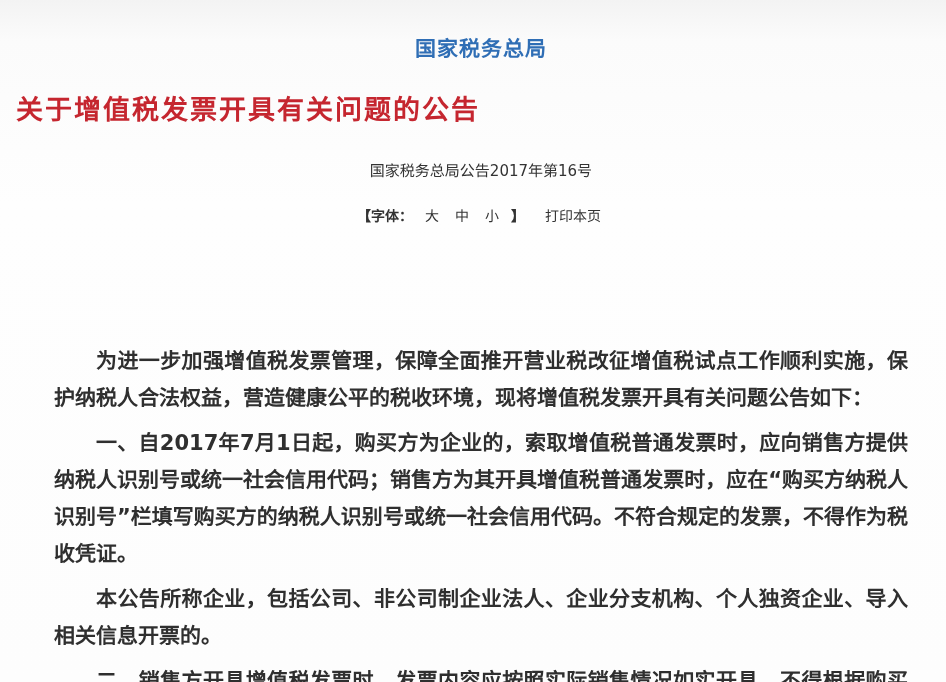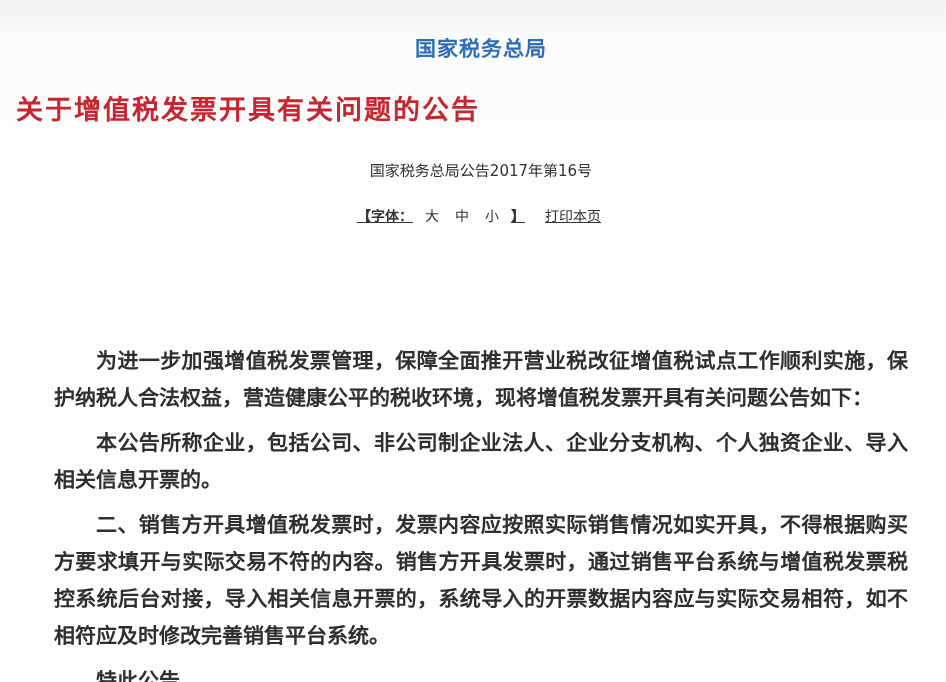--- a/index.html
+++ b/index.html
@@ -36,28 +36,28 @@
     font-weight:normal;
     color:#333;
     margin-top:24px;
   }
   .toolbar{
     text-align:center;
     font-size:14px;
     color:#333;
     margin-top:17px;
   }
-  .toolbar .fw{font-weight:bold;text-decoration:underline;}
+  .toolbar .fw{font-weight:bold;}
   .toolbar a{
     color:#333;
     text-decoration:none;
     cursor:pointer;
     margin:0 4px;
   }
-  .toolbar .print-link{margin-left:12px;text-decoration:underline;}
+  .toolbar .print-link{margin-left:12px;}
   .doc-body{
     margin-top:110px;
     padding:0 38px;
     font-size:21px;
     line-height:37px;
     color:var(--body-text);
     text-align:justify;
     font-weight:bold;
   }
   .doc-body p{
@@ -83,20 +83,21 @@
   <h1 class="doc-title">关于增值税发票开具有关问题的公告</h1>
 
   <div class="doc-number">国家税务总局公告2017年第16号</div>
 
   <div class="toolbar">
     <span class="fw">【字体：</span><a>大</a><a>中</a><a>小</a><span class="fw">】</span><a class="print-link">打印本页</a>
   </div>
 
   <div class="doc-body">
     <p>为进一步加强增值税发票管理，保障全面推开营业税改征增值税试点工作顺利实施，保护纳税人合法权益，营造健康公平的税收环境，现将增值税发票开具有关问题公告如下：</p>
+    <p>一、自2017年7月1日起，购买方为企业的，索取增值税普通发票时，应向销售方提供纳税人识别号或统一社会信用代码；销售方为其开具增值税普通发票时，应在“购买方纳税人识别号”栏填写购买方的纳税人识别号或统一社会信用代码。不符合规定的发票，不得作为税收凭证。</p>
     <p>本公告所称企业，包括公司、非公司制企业法人、企业分支机构、个人独资企业、导入相关信息开票的。</p>
     <p>二、销售方开具增值税发票时，发票内容应按照实际销售情况如实开具，不得根据购买方要求填开与实际交易不符的内容。销售方开具发票时，通过销售平台系统与增值税发票税控系统后台对接，导入相关信息开票的，系统导入的开票数据内容应与实际交易相符，如不相符应及时修改完善销售平台系统。</p>
     <p>特此公告。</p>
   </div>
 
   <div class="sign-block">
     <div class="signature">国家税务总局</div>
 
   </div>
 

